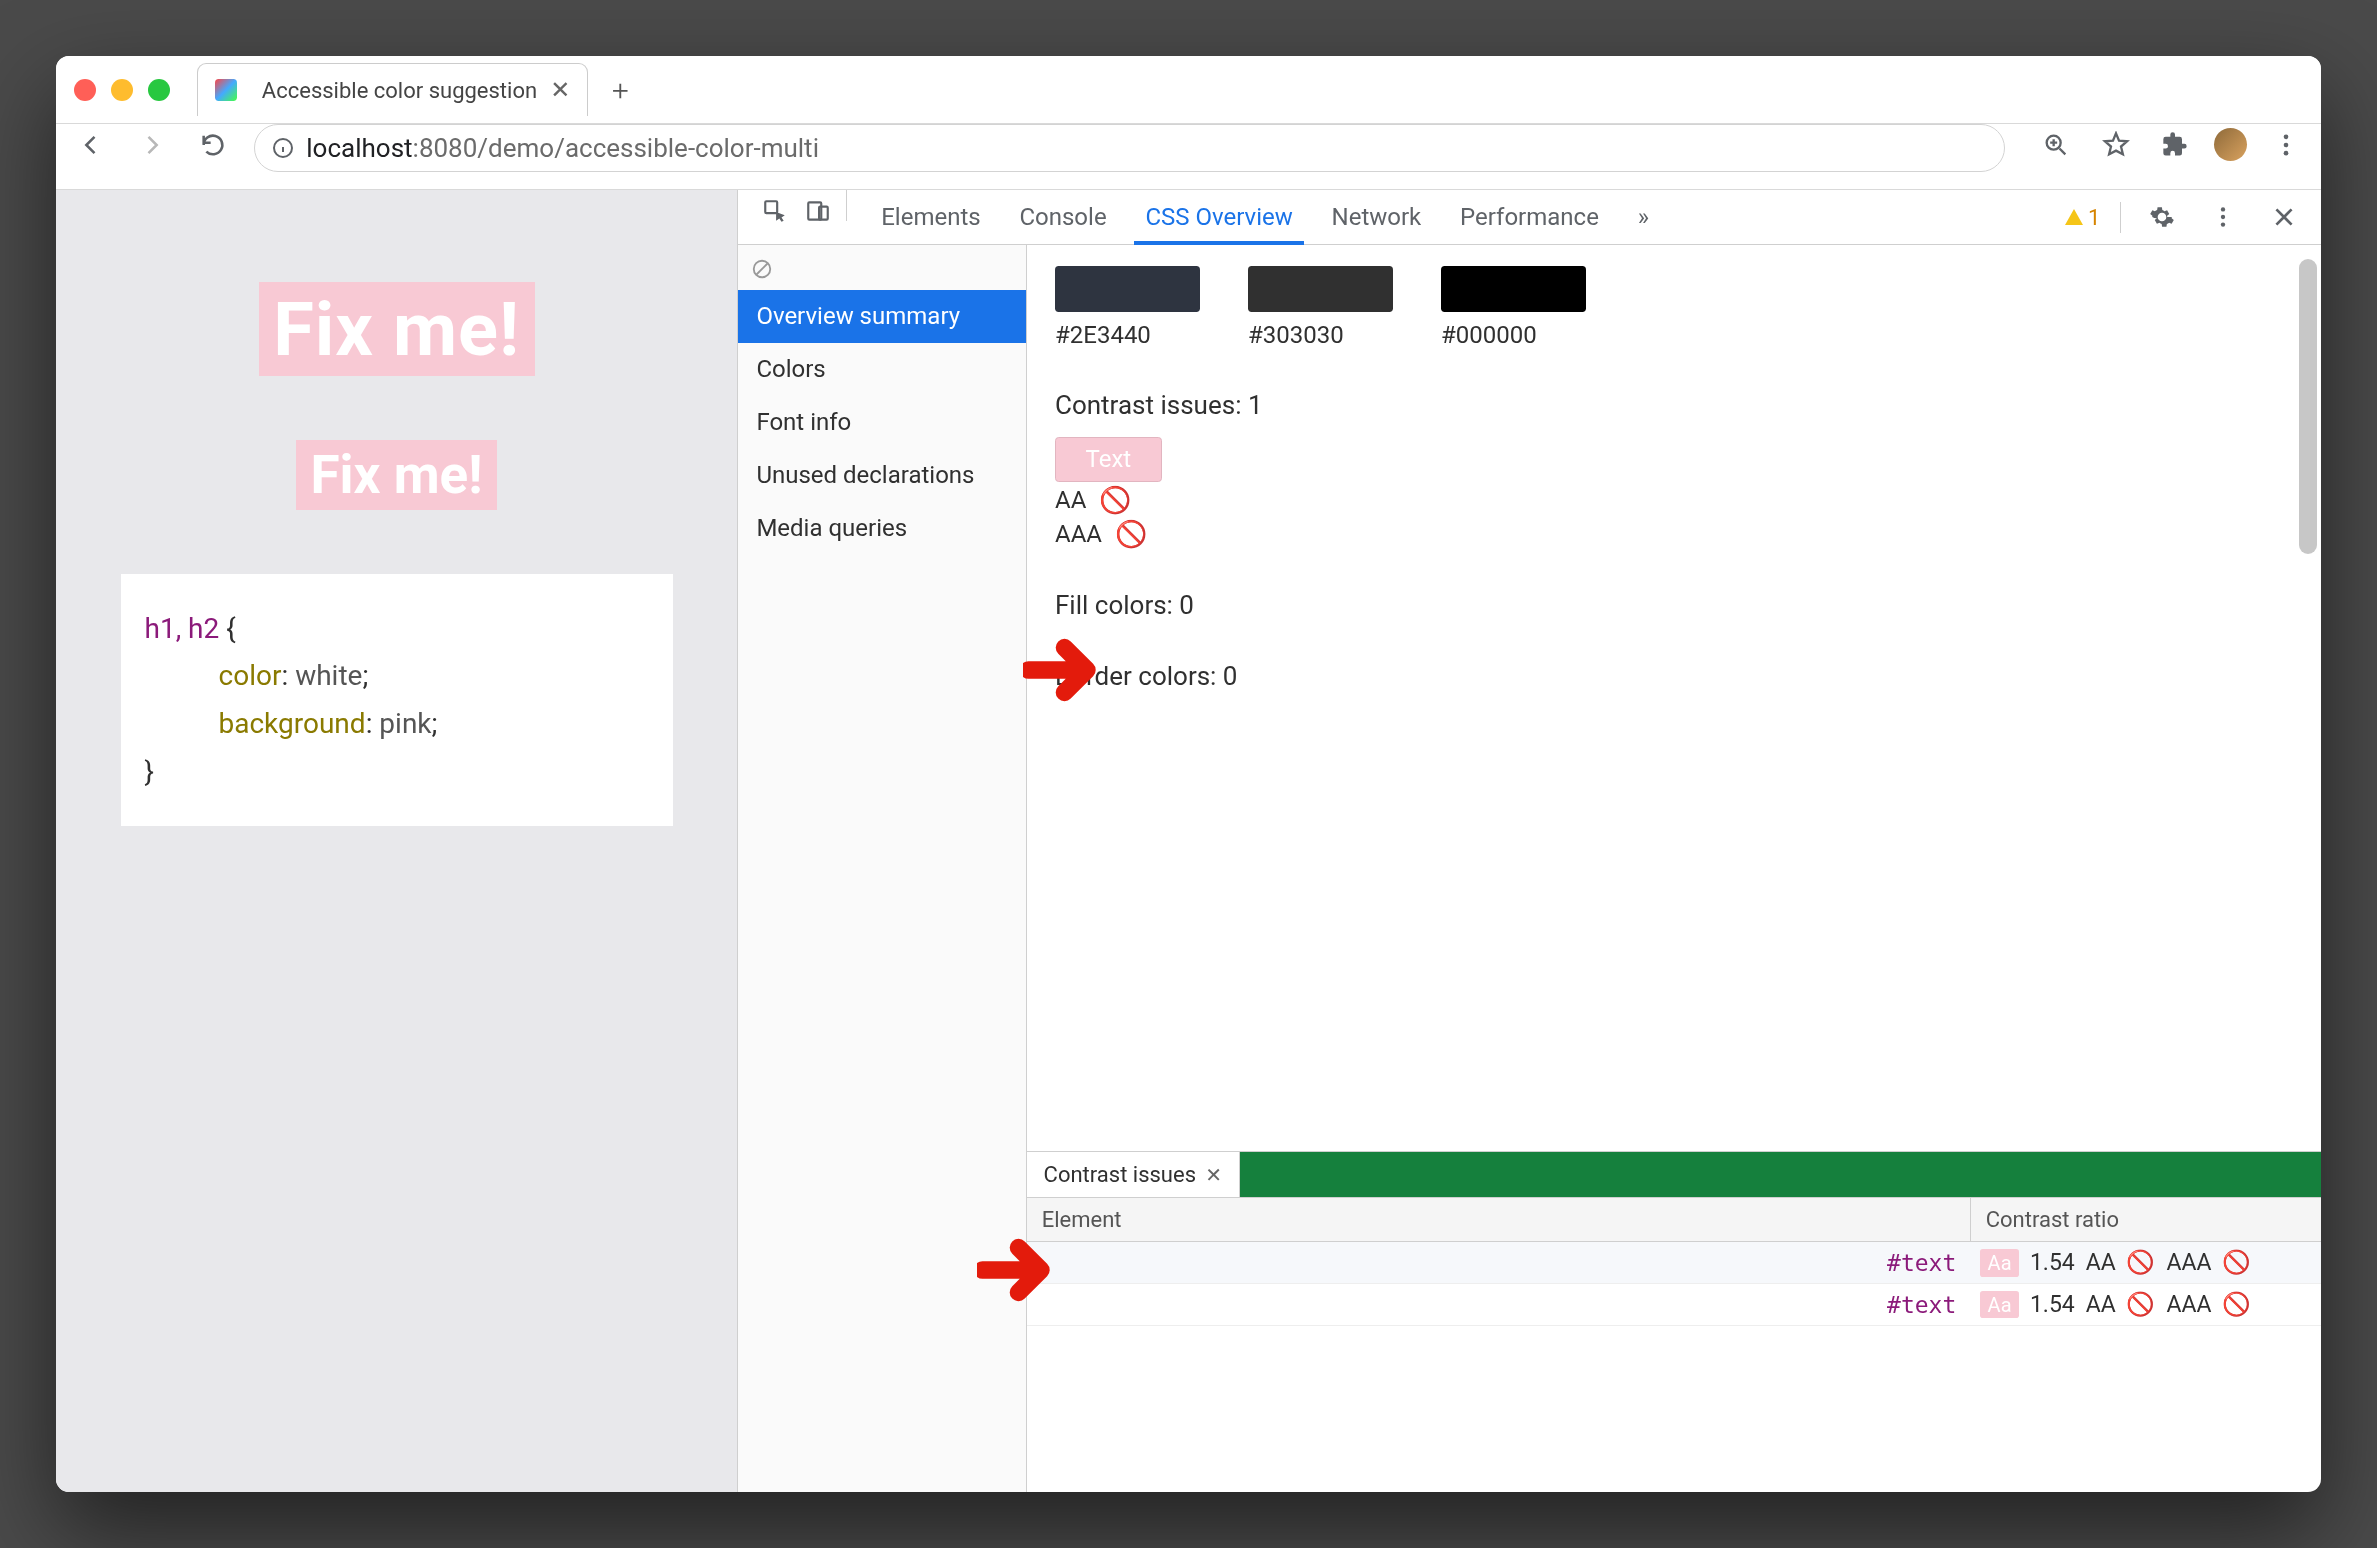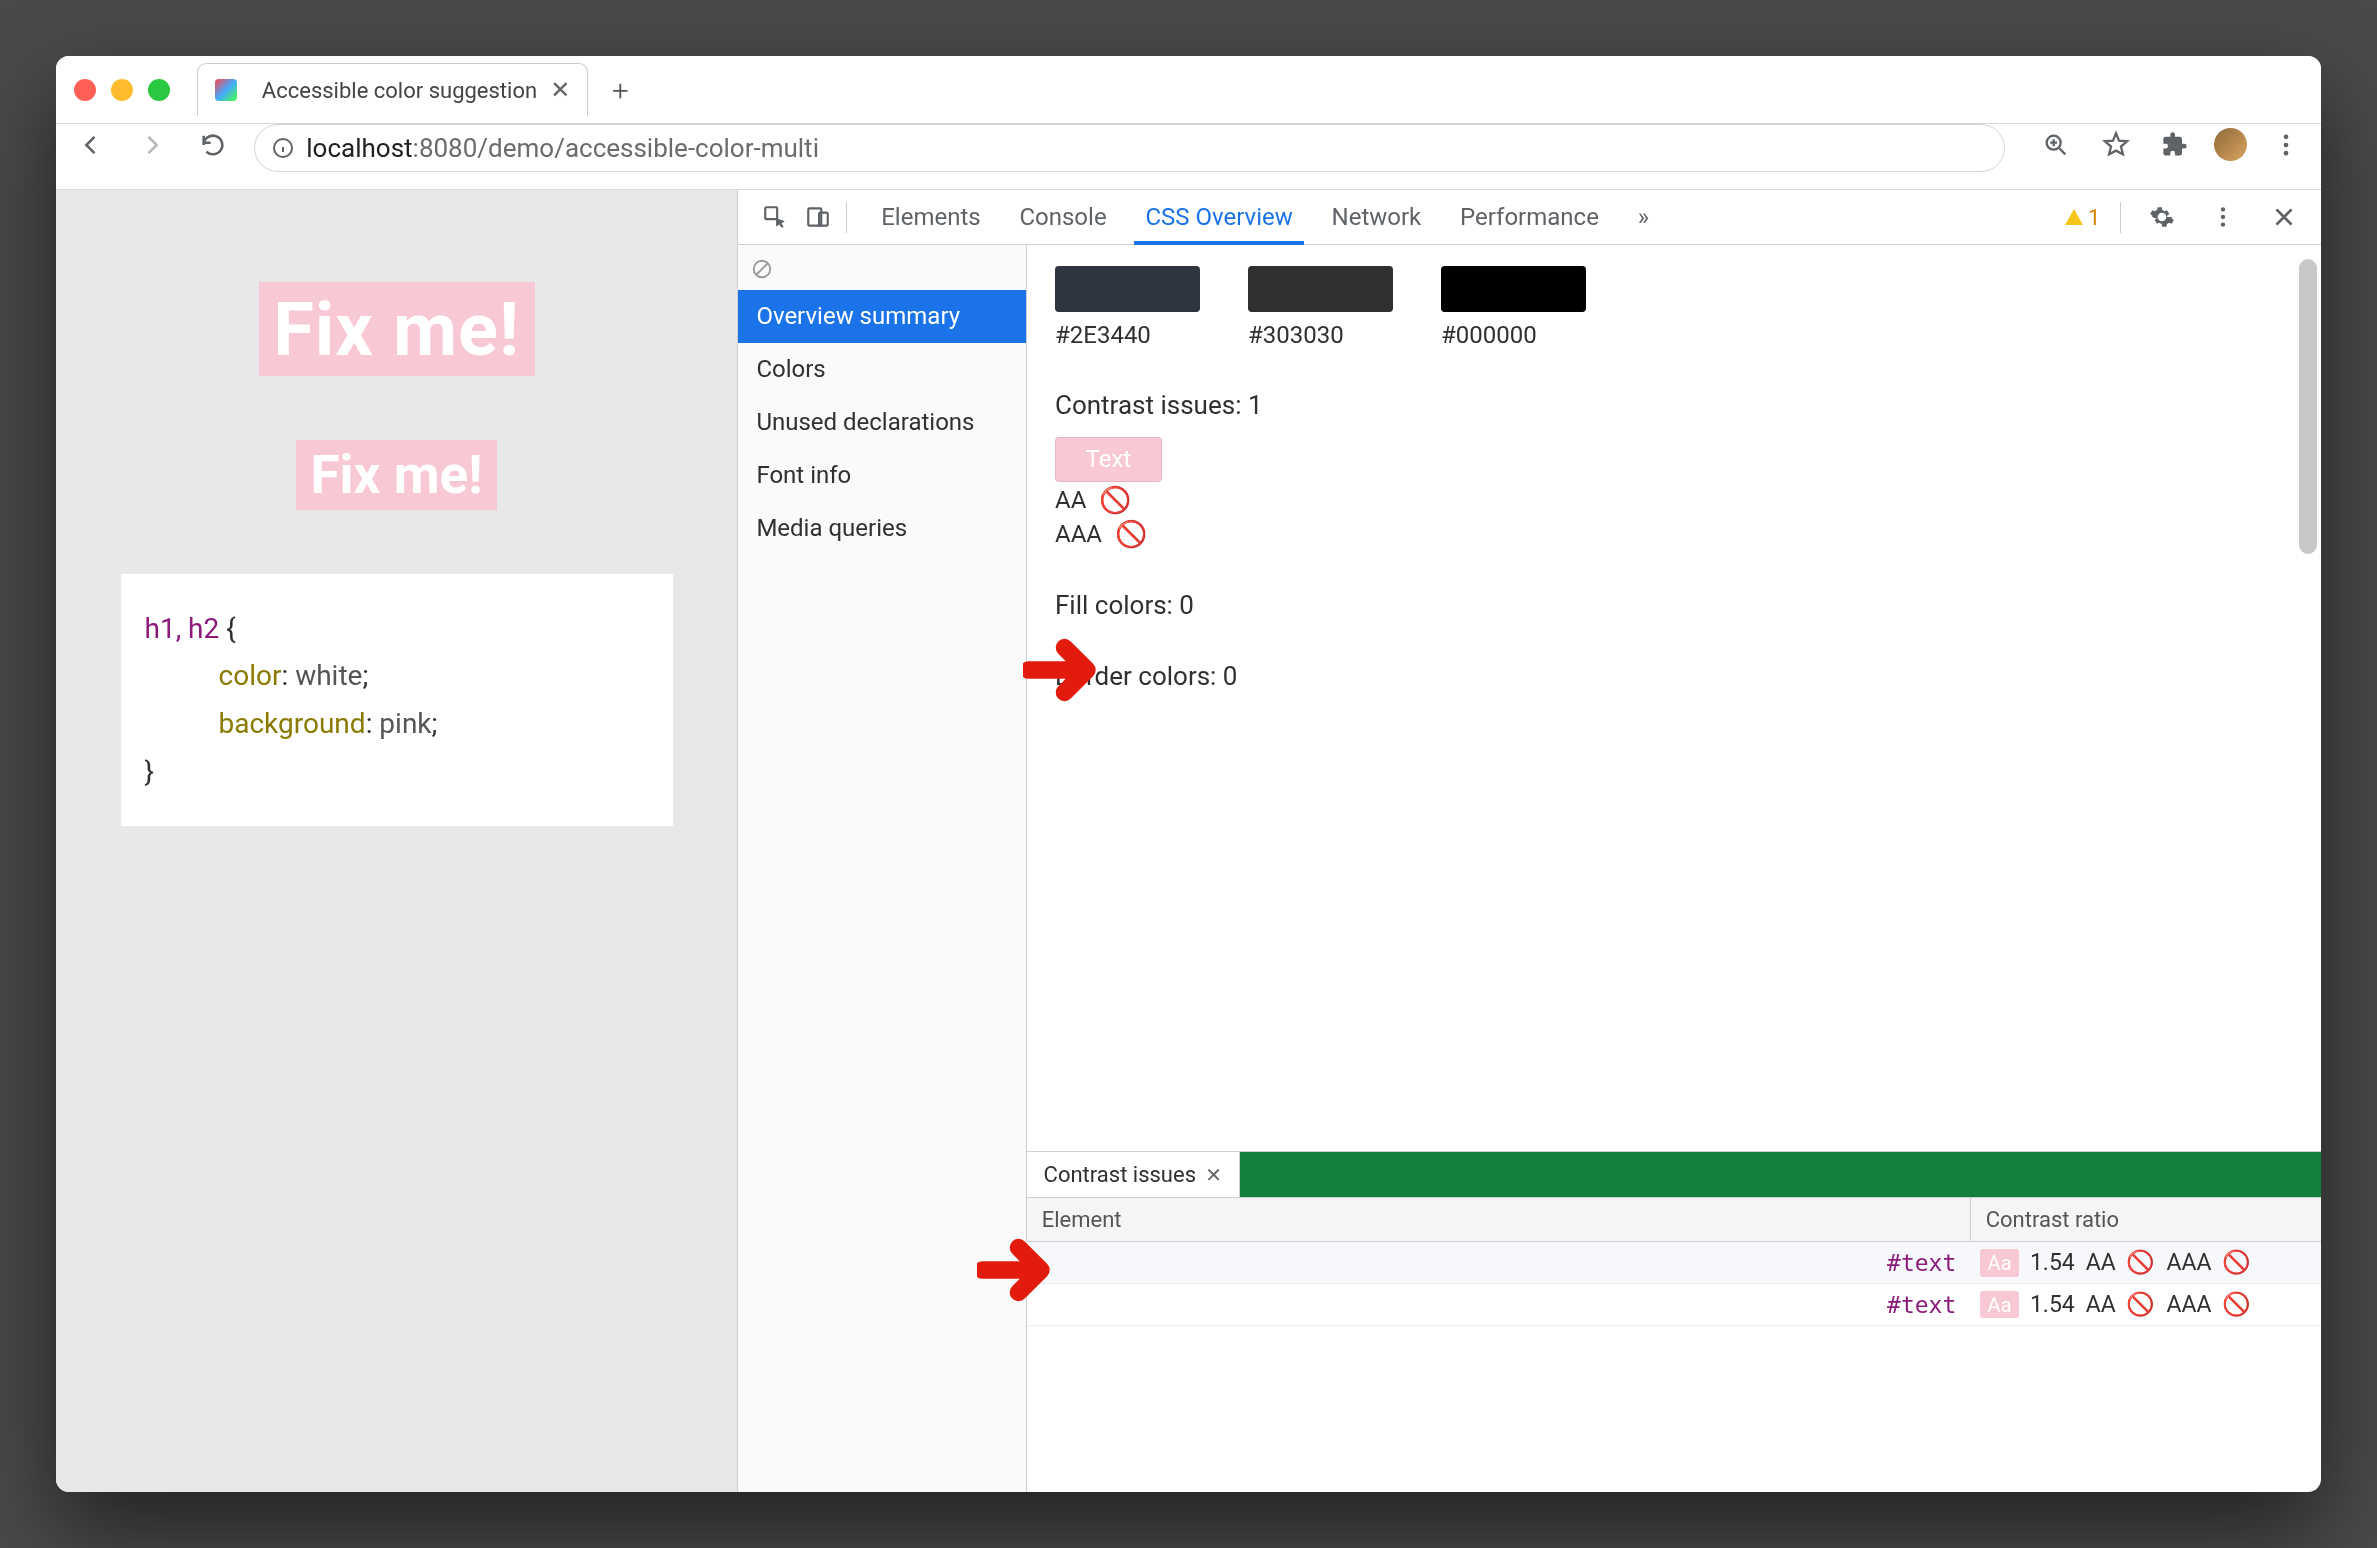--- a/index.html
+++ b/index.html
@@ -32,21 +32,21 @@
     
     
     .page { width:681px; background:#e8e8eb; padding: 92px 24px 37px 24px; display:flex; flex-direction:column; align-items:center; gap:64px;}
     .fix1{background:#f8c9d4;color:#fff;font-size:74px;font-weight:700;padding:3.7px 14.7px;letter-spacing:0.9px;}
     .fix2{background:#f8c9d4;color:#fff;font-size:53px;font-weight:700;padding:3.7px 14.7px;}
     .codeblock{background:#fff;width:552px;padding:31px 24px;font-family:ui-monospace,Menlo,Consolas,monospace;font-size:28px;line-height:1.7;color:#303030;}
     .cb-sel{color:#8b1a7a;} .cb-prop{color:#8a7a00;} .cb-val{color:#555;} .cb-punc{color:#303030;}
 
     
     .devtools{flex:1;display:flex;flex-direction:column;border-left:0.9px solid #cfcfcf;}
-    .dt-tabs{height:55px;border-bottom:0.9px solid #cfcfcf;display:flex;align-items:center;padding:0 16.6px;gap:2px;}
+    .dt-tabs{height:55px;border-bottom:0.9px solid #cfcfcf;display:flex;padding:0 16.6px;gap:2px;}
     .dt-ico{width:41px;height:41px;display:flex;align-items:center;justify-content:center;color:#5f6368;}
     .dt-ico svg{width:26px;height:26px;}
     .dt-tab{padding:0 18.4px;height:100%;display:flex;align-items:center;font-size:24px;color:#5f6368;position:relative;}
     .dt-tab.active{color:#1a73e8;}
     .dt-tab.active::after{content:"";position:absolute;bottom:-0.9px;left:7.4px;right:7.4px;height:3.7px;background:#1a73e8;}
     .dt-right{margin-left:auto;display:flex;align-items:center;gap:20px;}
     .warn{color:#d68400;display:flex;align-items:center;gap:5.5px;font-size:22px;}
     .warn-tri{width:0;height:0;border-left:9.2px solid transparent;border-right:9.2px solid transparent;border-bottom:16.6px solid #f5c518;}
     
     .dt-body{flex:1;display:flex;overflow:hidden;}
@@ -227,22 +227,22 @@
 
         <div class="dt-side">
           <div class="dt-clear">
               <svg width="22" height="22" viewBox="0 0 24 24" fill="none" stroke="currentColor" stroke-width="2">
                 <circle cx="12" cy="12" r="9"></circle>
                 <line x1="6" y1="18" x2="18" y2="6"></line>
               </svg>
             </div>
           <div class="side-item sel">Overview summary</div>
           <div class="side-item">Colors</div>
+          <div class="side-item">Font info</div>
           <div class="side-item">Unused declarations</div>
-          <div class="side-item">Font info</div>
           <div class="side-item">Media queries</div>
         </div>
 
         <div class="dt-main">
           <div class="dt-scroll" style="position:relative;">
             
             <div class="swrow" style="margin-top:-35px;">
               <div class="swcol">
                   <span class="swlabel">#FFFFFF</span>
                 </div>

